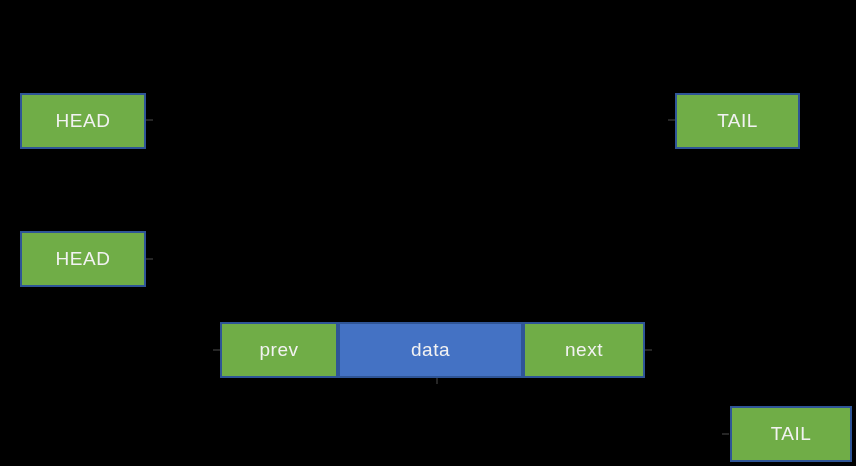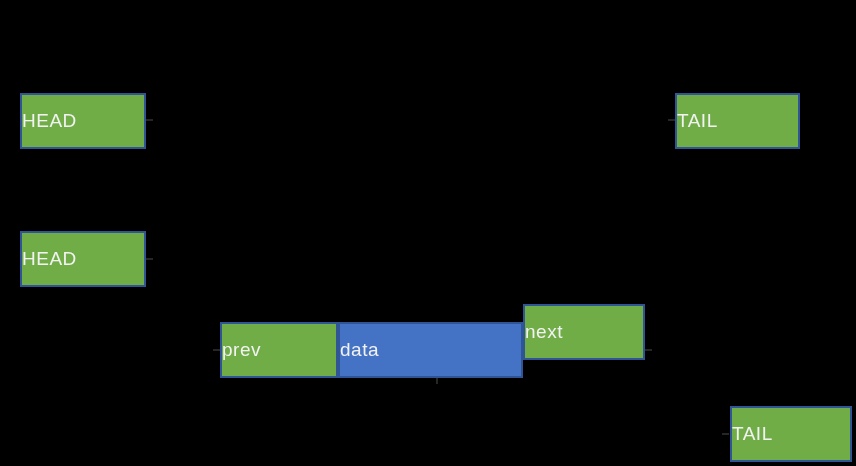--- a/index.html
+++ b/index.html
@@ -22,34 +22,34 @@
     background: var(--background);
     overflow: hidden;
     font-family: "Liberation Sans", sans-serif;
   }
   .box {
     position: absolute;
     box-sizing: border-box;
     border: 2px solid var(--box-border);
     display: flex;
     align-items: center;
-    justify-content: flex-start;
+    justify-content: center;
     color: var(--text);
     font-size: 19px;
     letter-spacing: 0.5px;
   }
   .green { background: var(--green-fill); }
   .blue  { background: var(--blue-fill); }
 
   .head-top    { left: 20px;  top: 93px;  width: 126px; height: 56px; }
   .tail-top    { left: 675px; top: 93px;  width: 125px; height: 56px; }
   .head-mid    { left: 20px;  top: 231px; width: 126px; height: 56px; }
   .node-prev   { left: 220px; top: 322px; width: 118px; height: 56px; }
   .node-data   { left: 338px; top: 322px; width: 185px; height: 56px; }
-  .node-next   { left: 523px; top: 304px; width: 122px; height: 56px; }
+  .node-next   { left: 523px; top: 322px; width: 122px; height: 56px; }
   .tail-bottom { left: 730px; top: 406px; width: 122px; height: 56px; }
 
   .stub {
     position: absolute;
     background: var(--connector-stub);
   }
   .stub-h { width: 7px; height: 2px; }
   .stub-v { width: 2px; height: 6px; }
   .stub-1 { left: 146px; top: 119px; }
   .stub-2 { left: 668px; top: 119px; }

